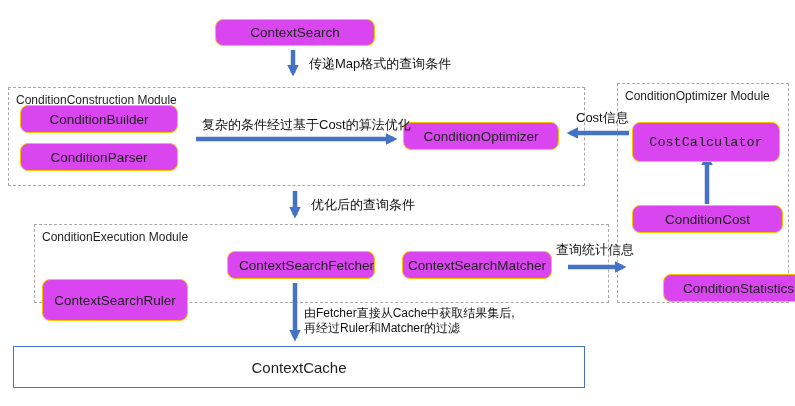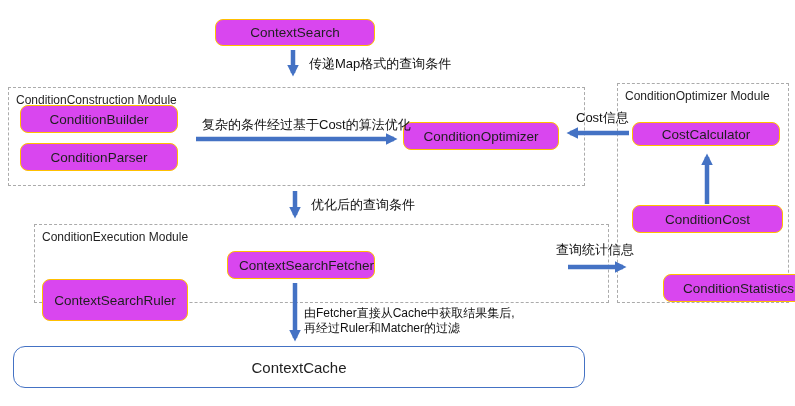--- a/index.html
+++ b/index.html
@@ -41,21 +41,21 @@
     align-items: center;
     justify-content: center;
     font-size: 13.5px;
     color: #1f1f1f;
     white-space: nowrap;
   }
   .cache-node {
     position: absolute;
     box-sizing: border-box;
     border: 1.5px solid #4472C4;
-    border-radius: 12px;
+    border-radius: 0;
     background: #ffffff;
     display: flex;
     align-items: center;
     justify-content: center;
     font-size: 15px;
     color: #1f1f1f;
   }
   .edge-label {
     position: absolute;
     font-size: 13px;
@@ -64,21 +64,21 @@
   }
   .edge-label.small {
     font-size: 12px;
     line-height: 15px;
   }
   
   #n-context-search      { left: 215px; top: 19px;  width: 160px; height: 27px; }
   #n-condition-builder   { left: 20px;  top: 105px; width: 158px; height: 28px; }
   #n-condition-parser    { left: 20px;  top: 143px; width: 158px; height: 28px; }
   #n-condition-optimizer { left: 403px; top: 122px; width: 156px; height: 28px; }
-  #n-cost-calculator     { left: 632px; top: 122px; width: 148px; height: 24px; }
+  #n-cost-calculator     { left: 632px; top: 122px; width: 148px; height: 40px; font-family: Liberation Mono, monospace; }
   #n-condition-cost      { left: 632px; top: 205px; width: 151px; height: 28px; }
   #n-condition-statistics{ left: 663px; top: 251px; width: 151px; height: 28px; margin-top: 23px; }
   #n-ruler               { left: 42px;  top: 251px; width: 146px; height: 42px; margin-top: 28px; }
   #n-fetcher             { left: 227px; top: 251px; width: 148px; height: 28px; justify-content: flex-end; }
   #n-matcher             { left: 402px; top: 251px; width: 150px; height: 28px; }
   #n-context-cache       { left: 13px;  top: 346px; width: 572px; height: 42px; }
   
   #m-construction { left: 8px;   top: 87px;  width: 577px; height: 99px;  }
   #m-evaluation   { left: 617px; top: 83px;  width: 172px; height: 220px; }
   #m-execution    { left: 8px;   top: 224px; width: 575px; height: 79px; margin-left: 26px;  }
@@ -140,20 +140,23 @@
   </div>
   <div class="node" id="n-condition-statistics">
     <span>ConditionStatistics</span>
   </div>
   <div class="node" id="n-ruler">
     <span>ContextSearchRuler</span>
   </div>
   <div class="node" id="n-fetcher">
     <span>ContextSearchFetcher</span>
   </div>
+  <div class="node" id="n-matcher">
+    <span>ContextSearchMatcher</span>
+  </div>
   <div class="cache-node" id="n-context-cache">
     <span>ContextCache</span>
   </div>
 
   <div class="edge-label" id="l-pass-map">传递Map格式的查询条件</div>
   <div class="edge-label" id="l-optimize">复杂的条件经过基于Cost的算法优化</div>
   <div class="edge-label" id="l-cost-info">Cost信息</div>
   <div class="edge-label" id="l-optimized">优化后的查询条件</div>
   <div class="edge-label" id="l-stats">查询统计信息</div>
   <div class="edge-label small" id="l-fetch">

